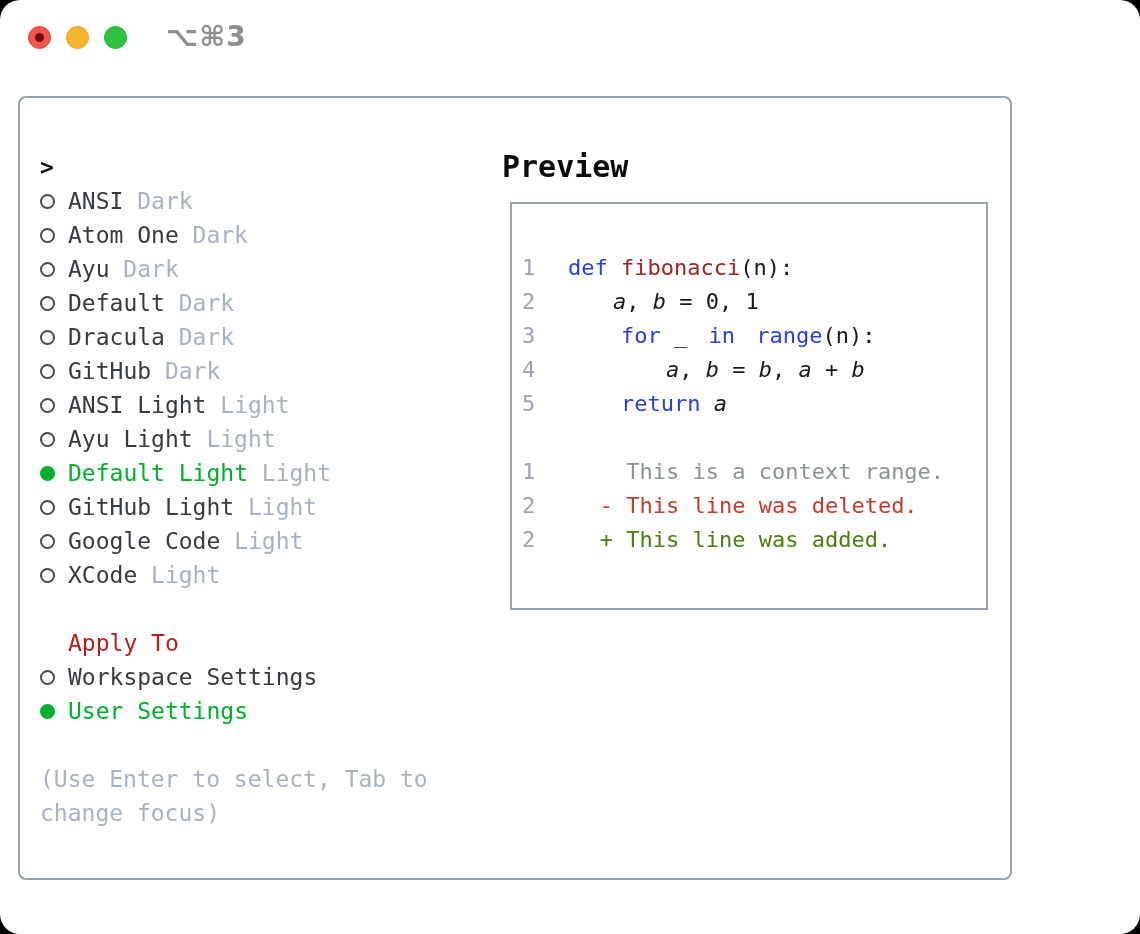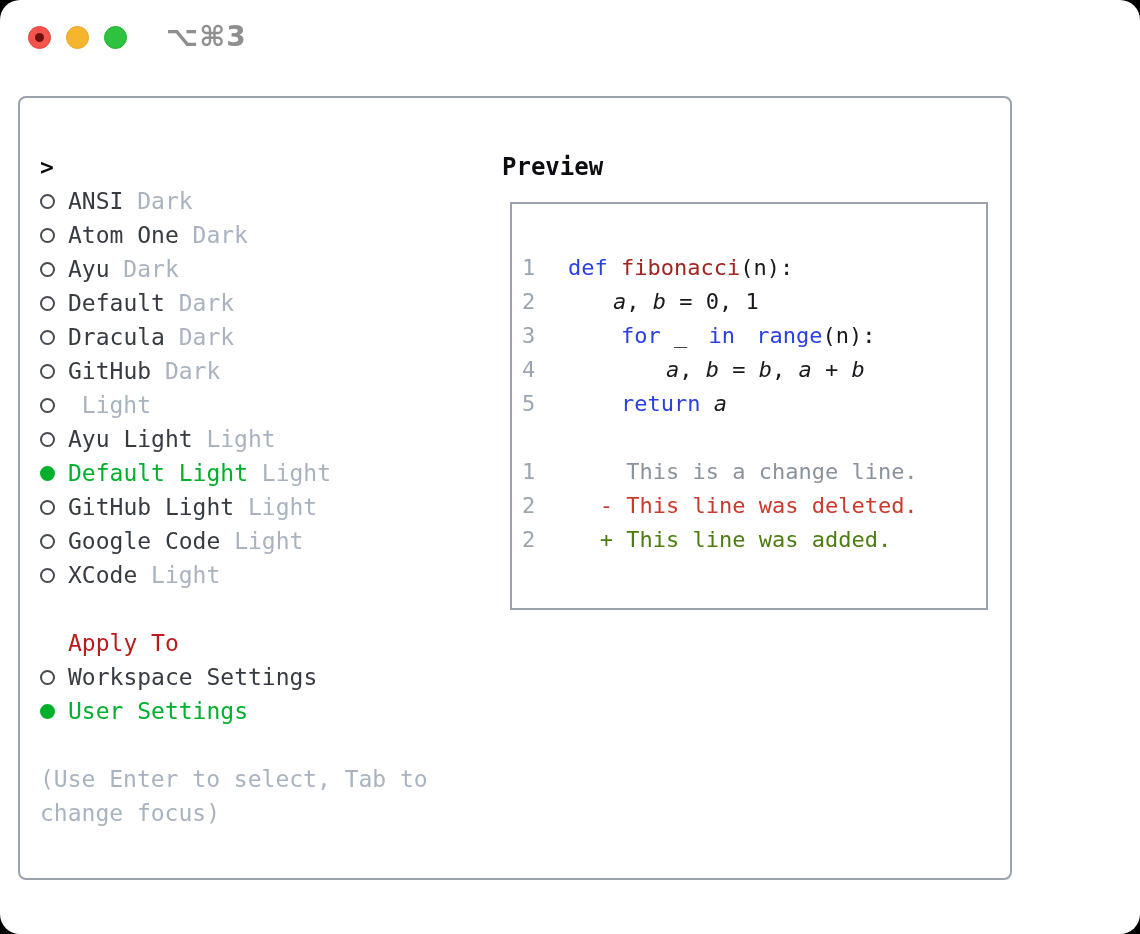--- a/index.html
+++ b/index.html
@@ -33,21 +33,21 @@
   .prompt{font-weight:bold;color:#0b0d10;}
   .pane-title{font-weight:bold;color:#0b0d10;}
   .radio{width:15px;height:15px;border:2px solid #464c54;border-radius:50%;box-sizing:border-box;flex:none;}
   .radio.on{background:#00b02c;border-color:#00b02c;}
   .item-name{color:#363b42;}
   .item-tag{color:#a9b3bf;margin-left:13.8px;}
   .row.sel .item-name{color:#00b02c;text-align:center;}
   .section-title{color:#b91c1c;}
   .hint{color:#a9b3bf;width:434px;line-height:34px;white-space:pre-wrap;}
   
-  .preview-title{position:absolute;left:482px;top:52px;height:34px;line-height:34px;font-size:24px;font-weight:bold;color:#0b0d10;}
+  .preview-title{position:absolute;left:482px;top:52px;height:34px;line-height:34px;font-size:30px;font-weight:bold;color:#0b0d10;}
   .preview-box{
     position:absolute;left:490px;top:104px;width:478px;height:408px;
     border:2px solid #9aa3ad;box-sizing:border-box;padding:47px 0 0 10px;background:#fff;
   }
   .pv-line{display:flex;height:34px;line-height:34px;font-size:22px;white-space:pre;}
   .ln{width:26px;margin-right:12px;color:#9aa5b1;flex:none;}
   .seg.kw{color:#2b40e0;margin-left:8px;}
   .seg.fn{color:#a02420;text-align:center;}
   .seg.pl{color:#17191c;}
   .seg.var{color:#17191c;font-style:italic;}
@@ -74,21 +74,21 @@
         <span class="marker prompt">&gt;</span>
       </div>
 
       <div id="theme-list">
           <div class="row theme-row"><span class="marker"><span class="radio"></span></span><span class="item-name">ANSI</span><span class="item-tag">Dark</span></div>
           <div class="row theme-row"><span class="marker"><span class="radio"></span></span><span class="item-name">Atom One</span><span class="item-tag">Dark</span></div>
           <div class="row theme-row"><span class="marker"><span class="radio"></span></span><span class="item-name">Ayu</span><span class="item-tag">Dark</span></div>
           <div class="row theme-row"><span class="marker"><span class="radio"></span></span><span class="item-name">Default</span><span class="item-tag">Dark</span></div>
           <div class="row theme-row"><span class="marker"><span class="radio"></span></span><span class="item-name">Dracula</span><span class="item-tag">Dark</span></div>
           <div class="row theme-row"><span class="marker"><span class="radio"></span></span><span class="item-name">GitHub</span><span class="item-tag">Dark</span></div>
-          <div class="row theme-row"><span class="marker"><span class="radio"></span></span><span class="item-tag">Light</span></div>
+          <div class="row theme-row"><span class="marker"><span class="radio"></span></span><span class="item-name">ANSI Light</span><span class="item-tag">Light</span></div>
           <div class="row theme-row"><span class="marker"><span class="radio"></span></span><span class="item-name">Ayu Light</span><span class="item-tag">Light</span></div>
           <div class="row theme-row sel"><span class="marker"><span class="radio on"></span></span><span class="item-name">Default Light</span><span class="item-tag">Light</span></div>
           <div class="row theme-row"><span class="marker"><span class="radio"></span></span><span class="item-name">GitHub Light</span><span class="item-tag">Light</span></div>
           <div class="row theme-row"><span class="marker"><span class="radio"></span></span><span class="item-name">Google Code</span><span class="item-tag">Light</span></div>
           <div class="row theme-row"><span class="marker"><span class="radio"></span></span><span class="item-name">XCode</span><span class="item-tag">Light</span></div>
         </div>
 
       <div class="spacer-row"></div>
 
       <div class="row">
@@ -110,20 +110,20 @@
     <div class="preview-box">
       <div id="code-lines">
           <div class="pv-line"><span class="ln">1</span><span class="seg kw">def</span><span class="seg pl"> </span><span class="seg fn">fibonacci</span><span class="seg pl">(n):</span></div>
           <div class="pv-line"><span class="ln">2</span><span class="seg pl">    </span><span class="seg var">a</span><span class="seg pl">, </span><span class="seg var">b</span><span class="seg pl"> = 0, 1</span></div>
           <div class="pv-line"><span class="ln">3</span><span class="seg pl">    </span><span class="seg kw">for</span><span class="seg pl"> _ </span><span class="seg kw">in</span><span class="seg pl"> </span><span class="seg kw">range</span><span class="seg pl">(n):</span></div>
           <div class="pv-line"><span class="ln">4</span><span class="seg pl">        </span><span class="seg var">a</span><span class="seg pl">, </span><span class="seg var">b</span><span class="seg pl"> = </span><span class="seg var">b</span><span class="seg pl">, </span><span class="seg var">a</span><span class="seg pl"> + </span><span class="seg var">b</span></div>
           <div class="pv-line"><span class="ln">5</span><span class="seg pl">    </span><span class="seg kw">return</span><span class="seg pl"> </span><span class="seg var">a</span></div>
         </div>
       <div class="pv-line"></div>
       <div id="diff-lines">
-          <div class="pv-line"><span class="ln">1</span><span class="seg ctx">     This is a change line.</span></div>
+          <div class="pv-line"><span class="ln">1</span><span class="seg ctx">     This is a context range.</span></div>
           <div class="pv-line"><span class="ln">2</span><span class="seg del">   - This line was deleted.</span></div>
           <div class="pv-line"><span class="ln">2</span><span class="seg add">   + This line was added.</span></div>
         </div>
     </div>
 
   </div>
 </div>
 
 </body></html>

